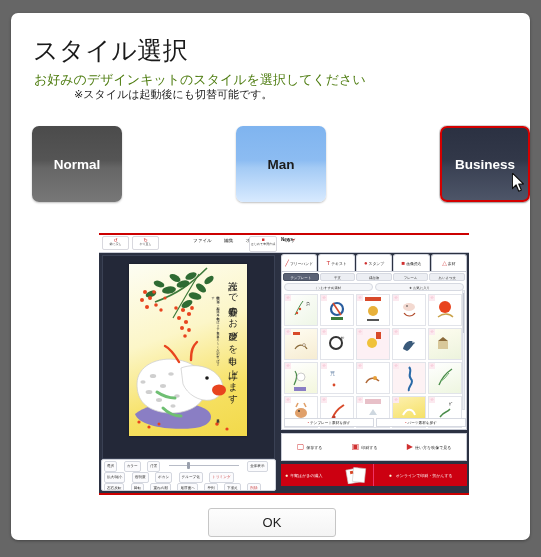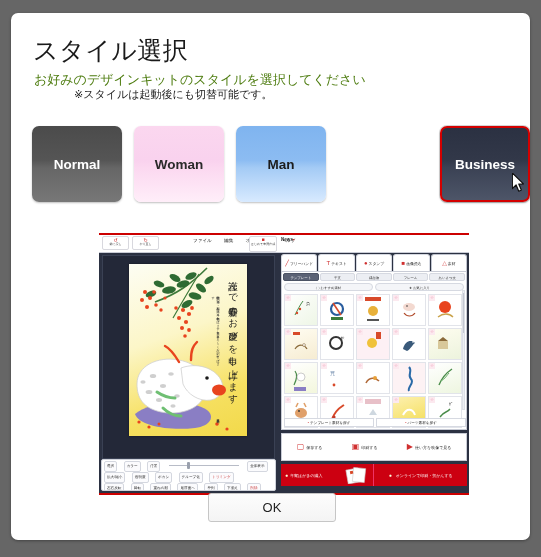--- a/index.html
+++ b/index.html
@@ -234,21 +234,21 @@
     display: flex; align-items: center; justify-content: center; gap: 2px;
     border-left: 1px solid #e36; 
   }
   .promo .dot { color: #ffd; font-size: 5px; margin-right: 2px; }
   .envelope {
     position: absolute; right: 2px; top: 2px; width: 26px; height: 18px;
   }
 
   
   .ok-btn {
-    position: absolute; left: 197px; top: 480px; width: 126px; height: 27px;
+    position: absolute; left: 197px; top: 495px; width: 126px; height: 27px;
     background: linear-gradient(180deg,#fdfdfd 0%,#f4f4f4 100%);
     border: 1px solid #c6c6c6; border-radius: 3px;
     font-size: 13px; color: #222;
     display: flex; align-items: center; justify-content: center;
     cursor: pointer; user-select: none;
   }
 </style>
 </head>
 <body>
 
@@ -256,23 +256,20 @@
 
   <div class="dialog">
 
     <div class="title">スタイル選択</div>
     <div class="subtitle">お好みのデザインキットのスタイルを選択してください</div>
     <div class="note">※スタイルは起動後にも切替可能です。</div>
 
     <div class="style-row">
       <div class="style-btn sb-normal">
         <span>Normal</span>
-      </div>
-      <div class="style-btn sb-woman">
-        <span>Woman</span>
       </div>
       <div class="style-btn sb-man">
         <span>Man</span>
       </div>
       <div class="style-btn sb-business sel">
         <span>Business</span>
         <svg class="cursor" viewBox="0 0 12 18">
           <polygon points="0,0 0,14 3.4,10.8 5.8,16.4 8.1,15.3 5.8,10 10,9.8" fill="#ffffff" stroke="#111111" stroke-width="1.1" stroke-linejoin="round"></polygon>
         </svg>
       </div>

